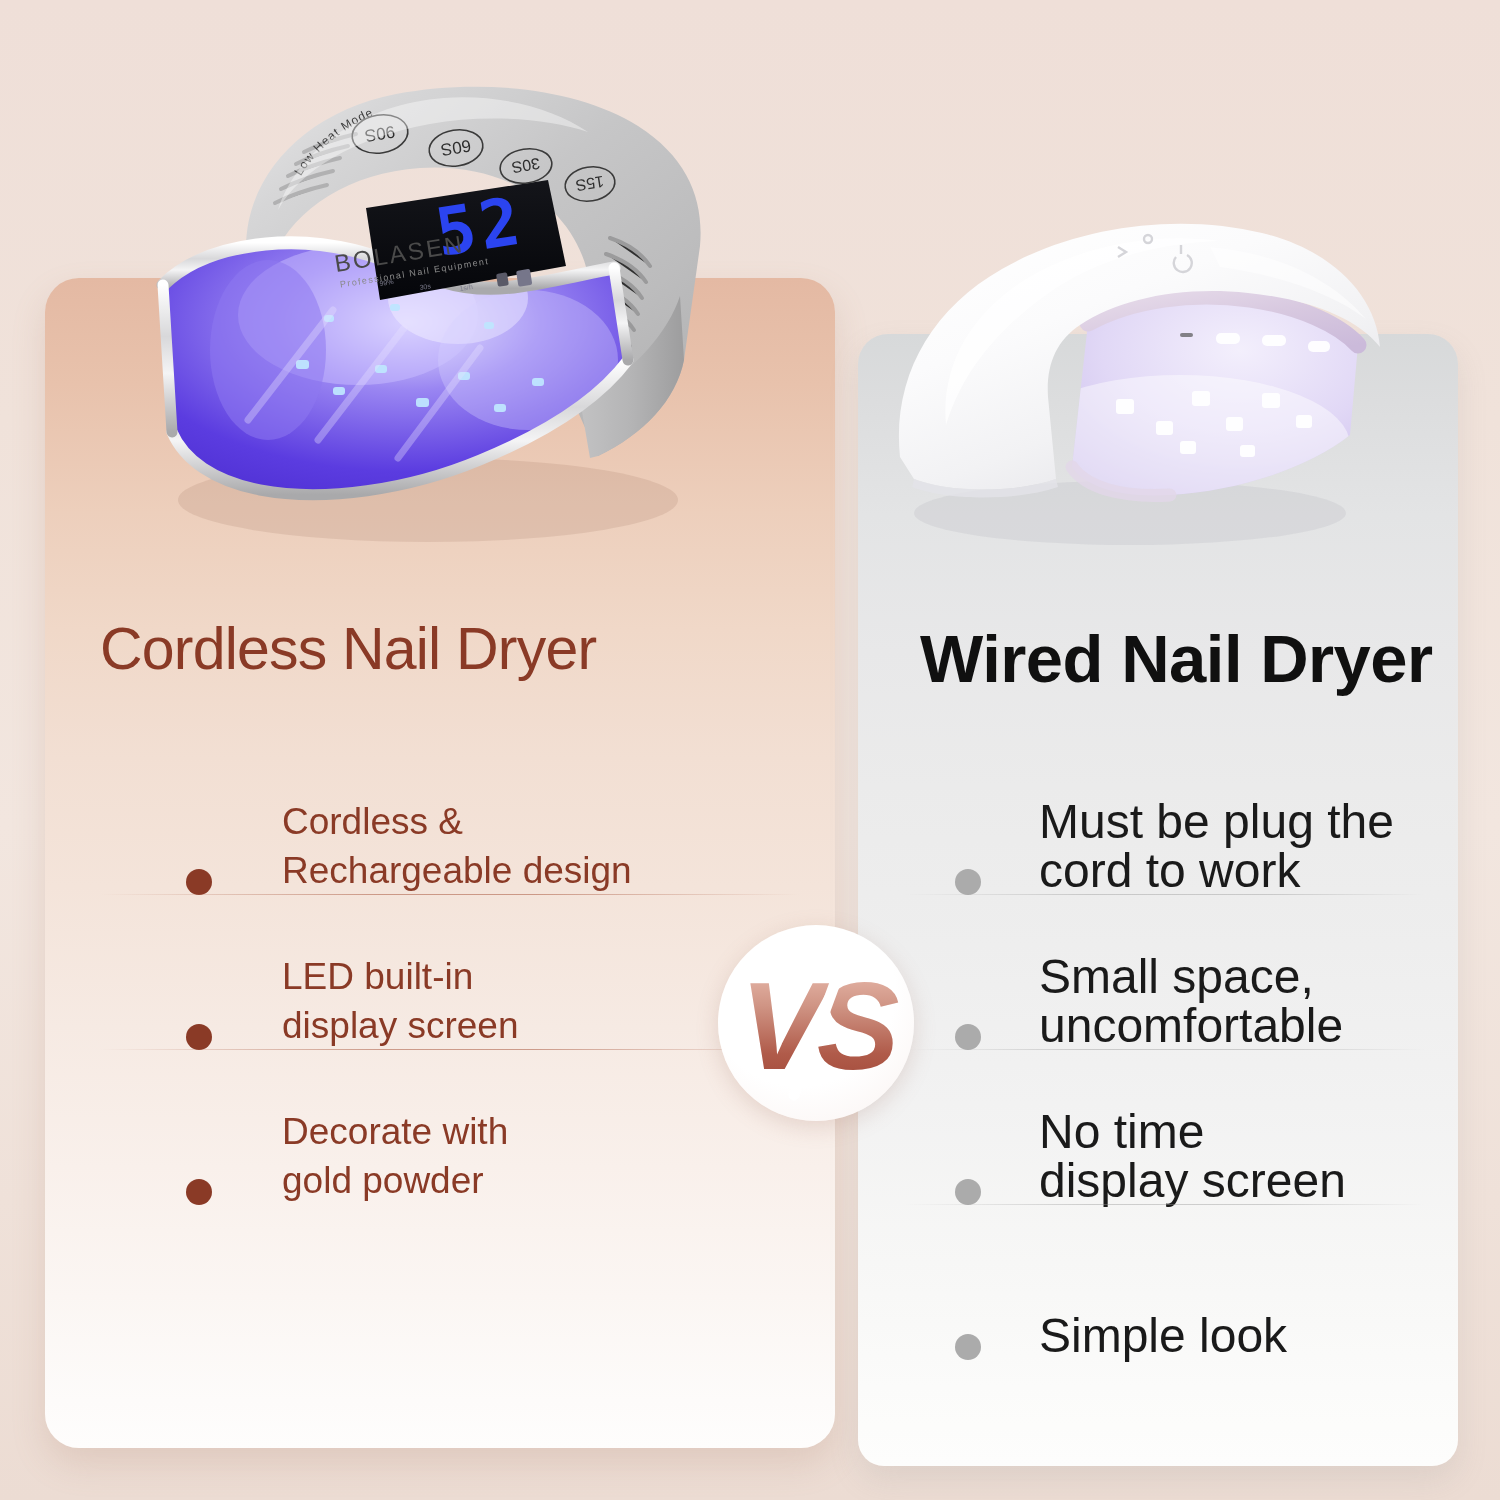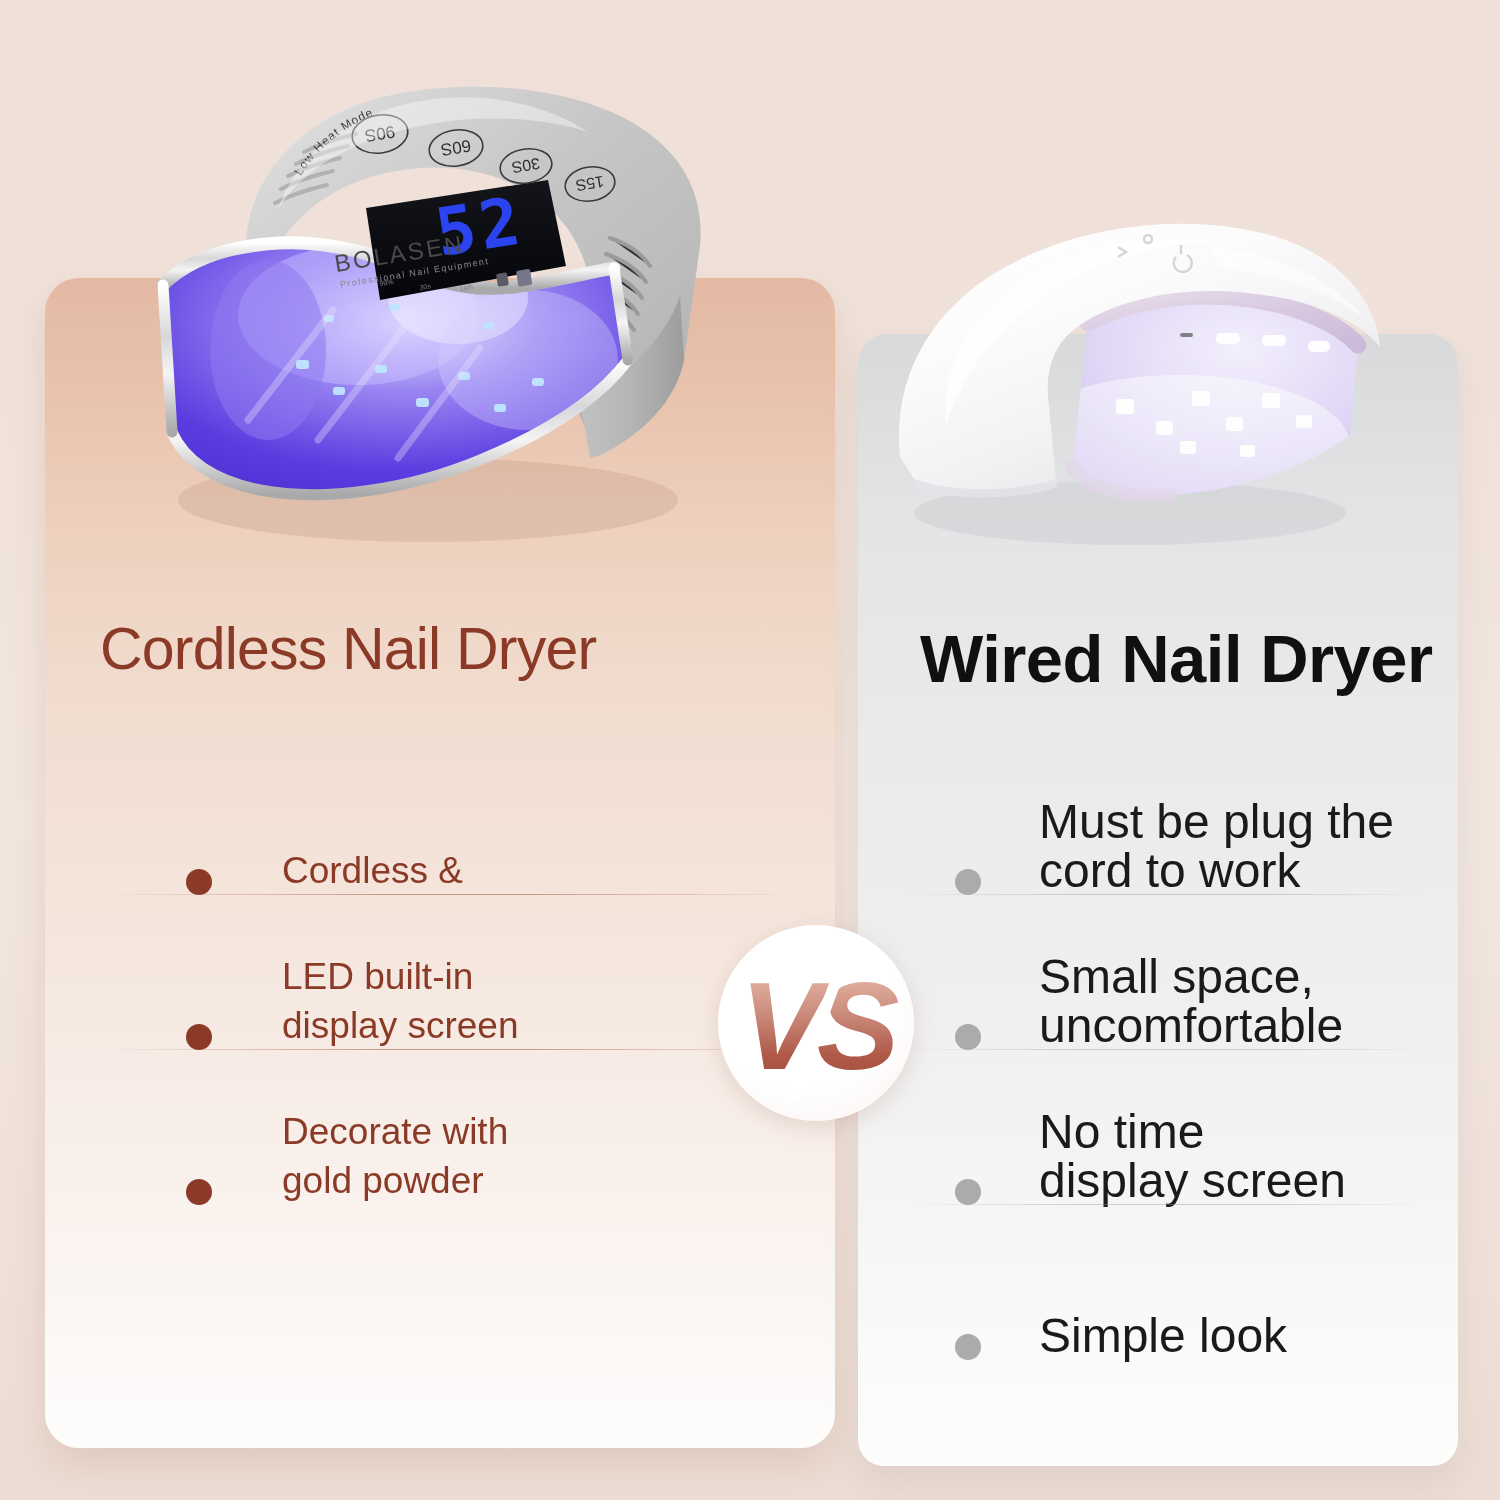--- a/index.html
+++ b/index.html
@@ -370,20 +370,21 @@
   <div class="title-left">Cordless Nail Dryer</div>
 
   <div class="title-right">Wired Nail Dryer</div>
 
   <div class="list list-left">
 
     <div class="row">
       <span class="bullet bullet-l"></span>
       <span class="row-text row-text-l">
         <span>Cordless &amp;</span><br>
+        <span>Rechargeable design</span>
       </span>
       <span class="divider divider-l"></span>
     </div>
 
 
     <div class="row">
       <span class="bullet bullet-l"></span>
       <span class="row-text row-text-l">
         <span>LED built-in</span><br>
         <span>display screen</span>

